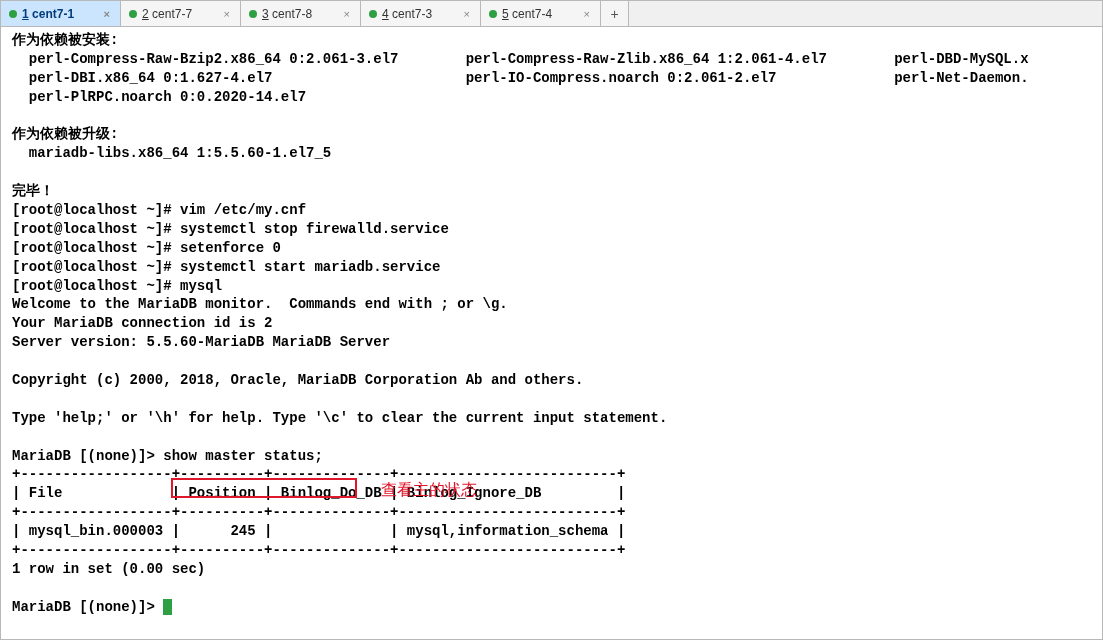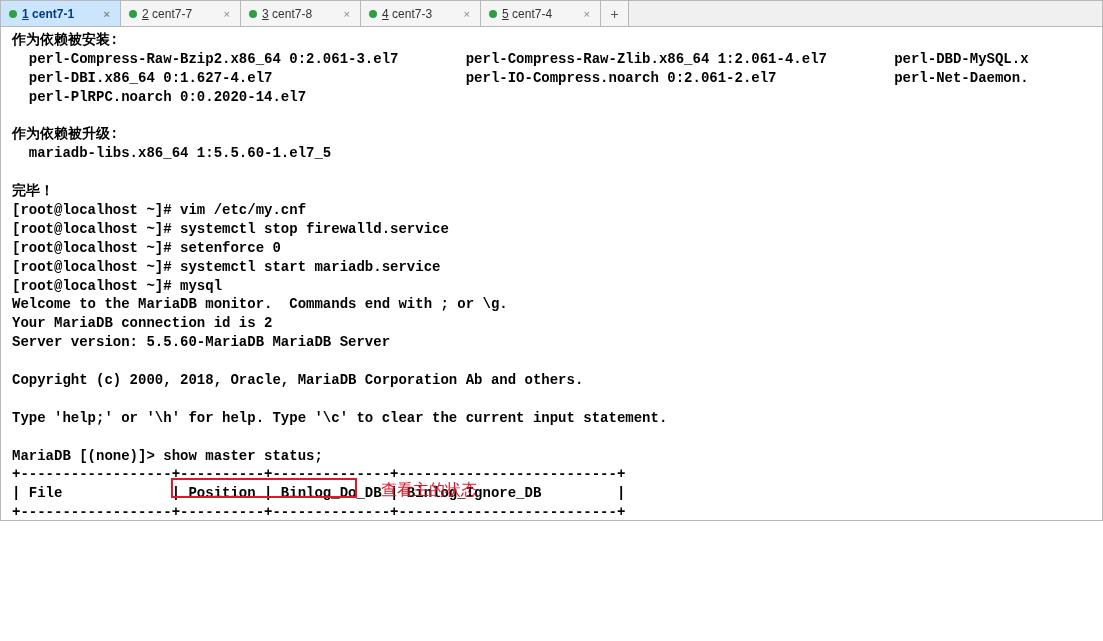--- a/index.html
+++ b/index.html
@@ -10,21 +10,21 @@
     body {
       font-family: "Courier New", Consolas, monospace;
       font-size: 14px;
       background: #ffffff;
       color: #000000;
       overflow: hidden;
     }
     .container {
       border: 1px solid #b8b8b8;
       width: 1103px;
-      height: 521px;
+      height: 640px;
       display: flex;
       flex-direction: column;
     }
     .tab-bar {
       display: flex;
       height: 26px;
       background: #f0f0f0;
       border-bottom: 1px solid #b8b8b8;
       align-items: stretch;
     }

